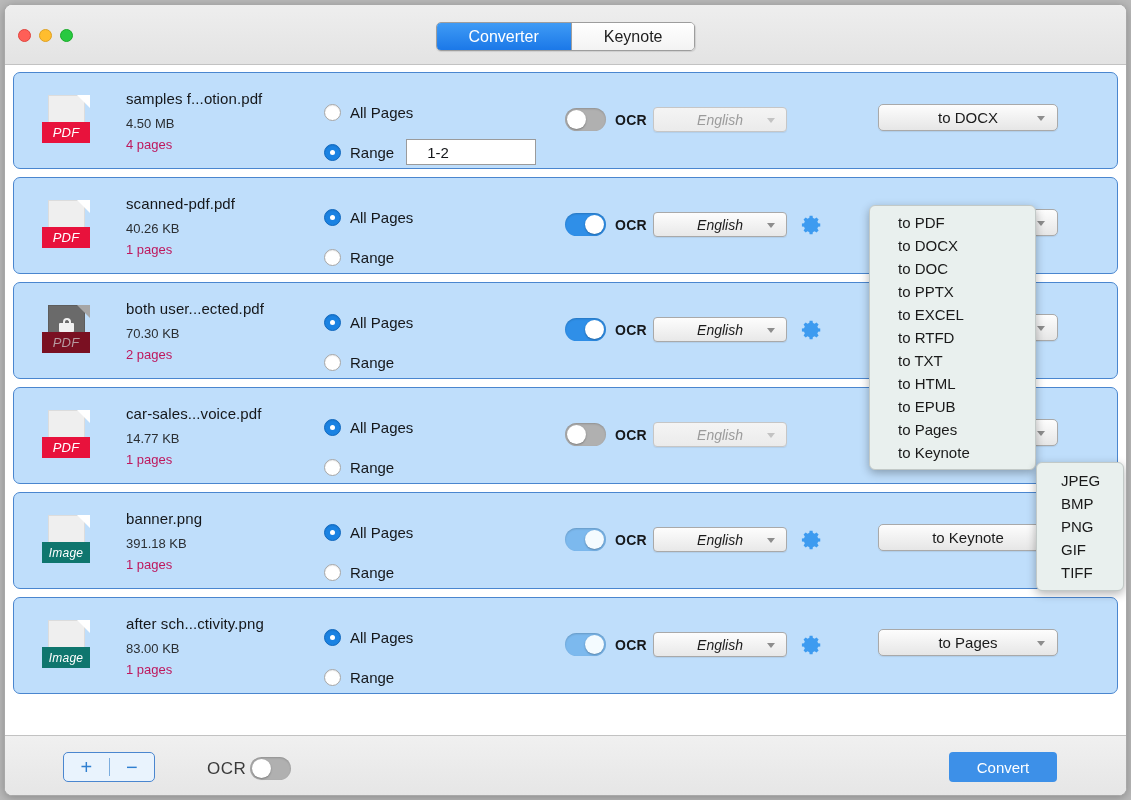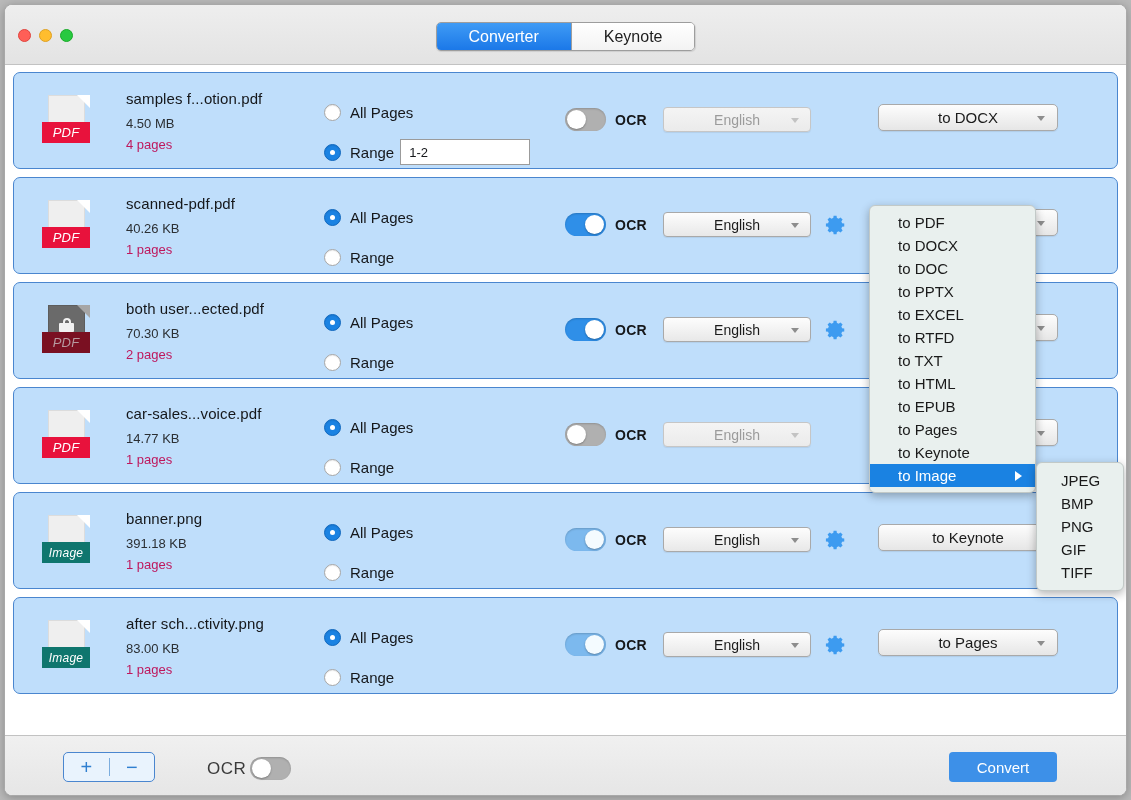--- a/index.html
+++ b/index.html
@@ -130,27 +130,27 @@
   .radio.on {
     background: #1a82e2; border-color: #1268bd;
     position: relative;
   }
   .radio.on::after {
     content: ""; position: absolute; left: 5px; top: 5px;
     width: 5px; height: 5px; border-radius: 50%; background: #ffffff;
   }
   .radiolabel { font-size: 15px; color: #15171a; margin-left: 9px; }
   .rangebox {
-    margin-left: 6px;
+    margin-left: 12px;
     width: 130px; height: 26px;
     background: #ffffff;
     border: 1px solid #9b9b9b;
     display: flex; align-items: center;
-    padding-left: 8px;
-    font-size: 13px; color: #15171a;
+    padding-left: 20px;
+    font-size: 15px; color: #15171a;
   }
 
   
   .ocrgroup { position: absolute; left: 551px; top: 34px; display: flex; align-items: center; }
   .toggle {
     width: 41px; height: 23px; border-radius: 12px;
     position: relative; flex: 0 0 auto;
     background: #b0b0b0;
     box-shadow: inset 0 1px 2px rgba(0,0,0,.18);
   }
@@ -160,29 +160,30 @@
     background: #ffffff;
     box-shadow: 0 1px 2px rgba(0,0,0,.3);
   }
   .toggle.on { background: #2f8fe8; }
   .toggle.on .knob { left: 20px; }
   .toggle.on-light { background: #7cb9ee; }
   .toggle.on-light .knob { left: 20px; background: #f4fbff; }
   .ocrlabel { font-size: 14px; font-weight: bold; color: #15171a; margin-left: 9px; letter-spacing: .3px; }
 
   .langsel {
-    margin-left: 16px;
-    width: 148px; height: 25px;
+    margin-left: 6px;
+    width: 134px; height: 25px;
     border-radius: 4px;
     border: 1px solid #a9a9a9;
     background: linear-gradient(to bottom,#fdfdfd 0%,#e8e8e8 100%);
     display: flex; align-items: center; justify-content: center;
     position: relative;
     font-size: 14px; color: #1b1b1b;
     box-shadow: 0 1px 1px rgba(0,0,0,.07);
+    font-style: italic;
   }
   .langsel.disabled { color: #9b9b9b; background: linear-gradient(to bottom,#f4f4f4 0%,#ebebeb 100%); border-color: #c6c6c6; }
   .langsel .caret {
     position: absolute; right: 11px; top: 10px;
     width: 0; height: 0;
     border-left: 4px solid transparent;
     border-right: 4px solid transparent;
     border-top: 5px solid #8d8d8d;
   }
   .langsel.disabled .caret { border-top-color: #c3c3c3; }
@@ -578,24 +579,20 @@
     <div class="menu-item">to DOCX</div>
     <div class="menu-item">to DOC</div>
     <div class="menu-item">to PPTX</div>
     <div class="menu-item">to EXCEL</div>
     <div class="menu-item">to RTFD</div>
     <div class="menu-item">to TXT</div>
     <div class="menu-item">to HTML</div>
     <div class="menu-item">to EPUB</div>
     <div class="menu-item">to Pages</div>
     <div class="menu-item">to Keynote</div>
-    <div class="menu-item sel">
-      <span>to Image</span>
-      <span class="arrow"></span>
-    </div>
   </div>
 
   <div class="submenu">
     <div class="menu-item">JPEG</div>
     <div class="menu-item">BMP</div>
     <div class="menu-item">PNG</div>
     <div class="menu-item">GIF</div>
     <div class="menu-item">TIFF</div>
   </div>
 

